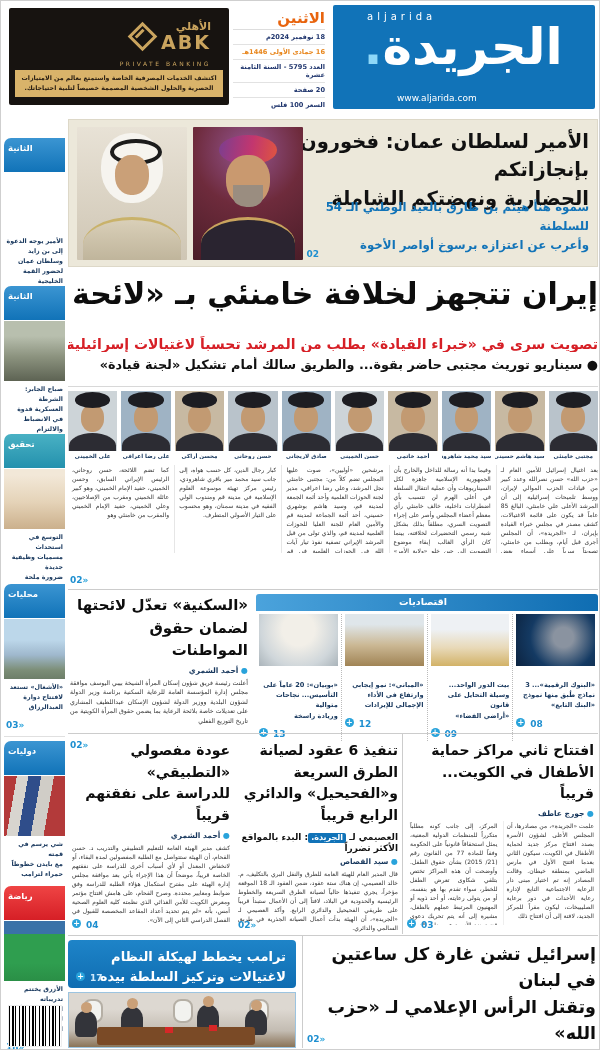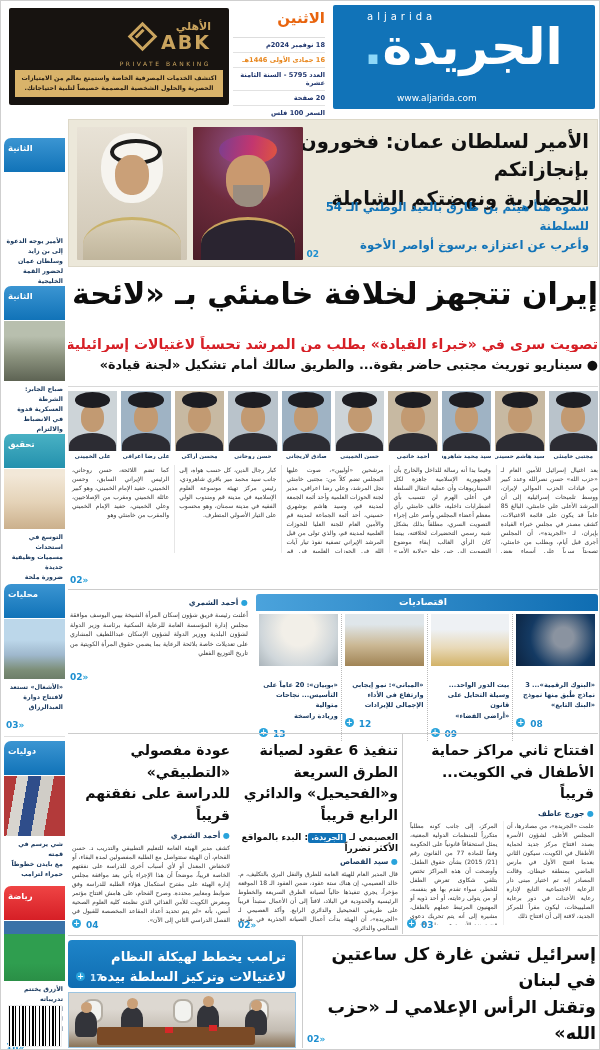--- a/index.html
+++ b/index.html
@@ -8,21 +8,21 @@
         border:1px solid #cfcfcf;box-sizing:border-box;color:#222;}
   
   .mast{position:absolute;top:4px;left:4px;right:4px;height:104px;display:flex;flex-direction:row;}
   .logo-block{position:relative;width:262px;background:#1173b8;border-radius:2px;}
   .brand-lat{position:absolute;top:6px;left:34px;color:#fff;font-size:10px;letter-spacing:4px;}
   .brand-word{position:absolute;top:12px;right:2px;left:0;text-align:center;color:#fff;
               font-size:50px;font-weight:900;line-height:1.2;}
   .brand-word .dot{color:#8ed8f8;}
   .brand-url{position:absolute;bottom:6px;left:64px;color:#fff;font-size:9px;direction:ltr;}
   .date-block{width:104px;padding:4px 8px 0 4px;box-sizing:border-box;}
-  .day{color:#e8640e;font-size:15px;font-weight:900;border-bottom:1px solid #ddd;padding-bottom:10px;text-align:right;}
+  .day{color:#e8640e;font-size:15px;font-weight:900;border-bottom:1px solid #ddd;padding-bottom:2px;text-align:right;}
   .drow{font-size:6.6px;font-weight:700;padding:3px 0;border-bottom:1px solid #e2e2e2;}
   .drow.navy{color:#20366e;} .drow.orange{color:#e8861c;border-bottom-color:#e2e2e2;}
   .drow:last-child{border-bottom:none;}
   .ad{position:relative;flex:1;margin:3px 0 4px 4px;background:#171310;border-radius:2px;overflow:hidden;}
   .ad-top{position:absolute;top:12px;right:18px;display:flex;gap:8px;align-items:center;direction:ltr;}
   .abk-names{text-align:right;color:#caa45e;}
   .abk-ar{font-size:11px;font-weight:700;}
   .abk-en{font-size:19px;font-weight:900;letter-spacing:2px;line-height:1;}
   .abk-diamond{width:15px;height:15px;border:3px solid #caa45e;transform:rotate(45deg);position:relative;}
   .abk-diamond::before{content:"";position:absolute;inset:2px;border-left:3px solid #caa45e;}
@@ -380,20 +380,22 @@
           <div class="ecard">
             <div class="img img-speaker"></div>
             <div class="ecap">«بوبيان»: 20 عاماً على
 التأسيس... نجاحات متوالية
 وريادة راسخة</div>
             <div class="epg"><span class="num">13</span> <span class="plus-ico">+</span></div>
           </div>
         </div>
       </div>
       <div class="housing">
+        <div class="h-head">«السكنية» تعدّل لائحتها
+لضمان حقوق المواطنات</div>
         <div class="byline"><span class="dotb">●</span> <span>أحمد الشمري</span></div>
         <div class="h-body">أعلنت رئيسة فريق شؤون إسكان المرأة الشيخة بيبي اليوسف موافقة مجلس إدارة المؤسسة العامة للرعاية السكنية برئاسة وزير الدولة لشؤون البلدية ووزير الدولة لشؤون الإسكان عبداللطيف المشاري على تعديلات خاصة بلائحة الرعاية بما يضمن حقوق المرأة الكويتية من تاريخ التوزيع الفعلي</div>
         <div class="h-pg"><span class="chev">«</span><span class="num">02</span></div>
       </div>
     </section>
 
     <section class="row row2">
       <div class="a-col col-children">
         <div class="a-head">افتتاح ثاني مراكز حماية
 الأطفال في الكويت... قريباً</div>

